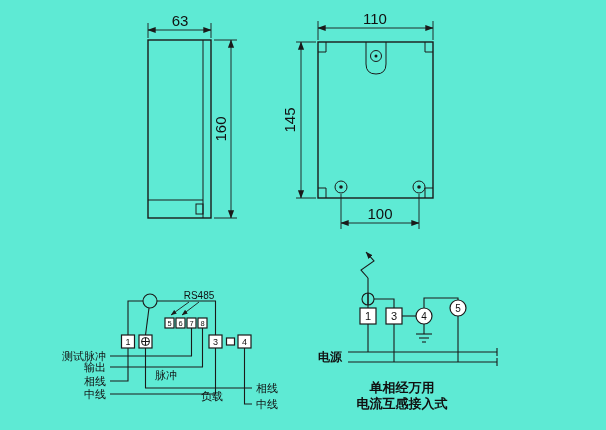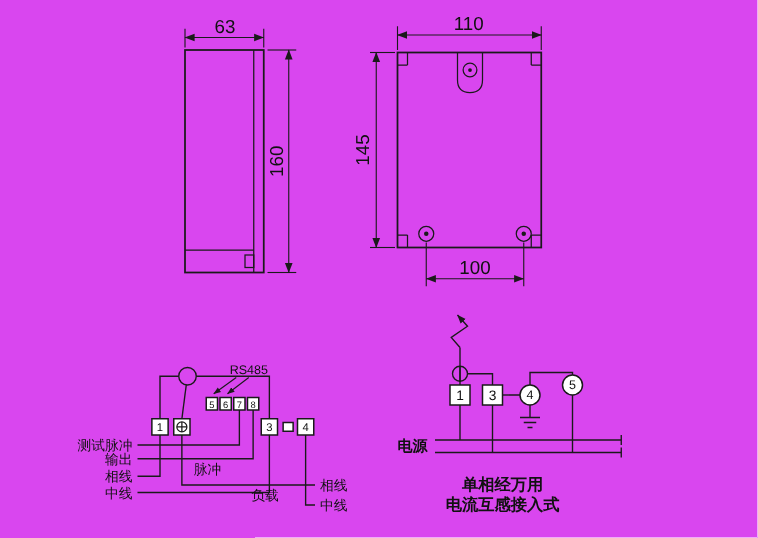--- a/index.html
+++ b/index.html
@@ -1,16 +1,16 @@
 <!DOCTYPE html>
 <html><head>
 <meta charset="utf-8">
 <style>
   html,body{margin:0;padding:0;background:#fff;}
-  .page{position:relative;width:606px;height:430px;background:#d946ef;overflow:hidden;
+  .page{position:relative;width:606px;height:430px;background:#5eead4;overflow:hidden;
         font-family:"Liberation Sans","DejaVu Sans",sans-serif;}
   svg{position:absolute;left:0;top:0;}
   .outline{fill:none;stroke:#1a1a1a;stroke-width:1.4;}
   .inner{fill:none;stroke:#1a1a1a;stroke-width:1;}
   .dimline{fill:none;stroke:#1a1a1a;stroke-width:0.9;}
   .wire{fill:none;stroke:#1a1a1a;stroke-width:1.1;}
   .termbox{fill:#ffffff;stroke:#1a1a1a;stroke-width:1.2;}
   text{fill:#111;}
   .dimtxt{font-size:15px;}
   .cjk{font-size:11px;}

